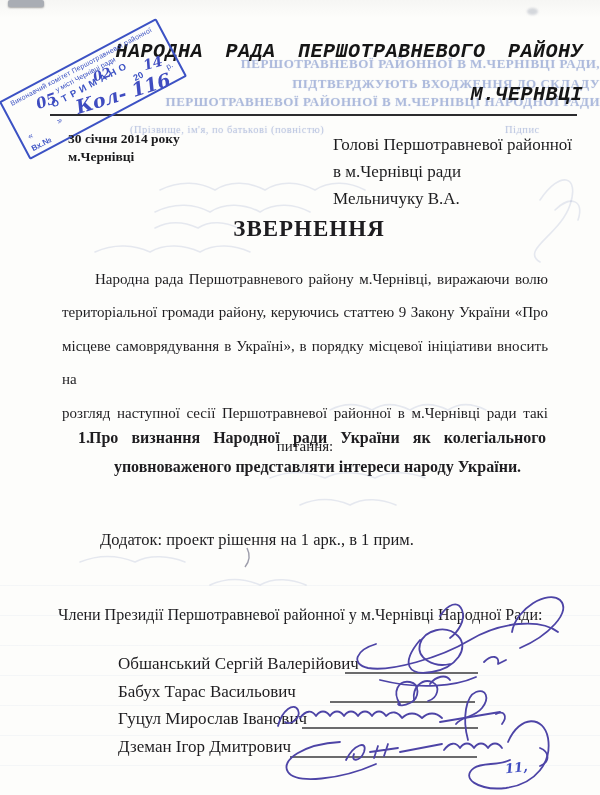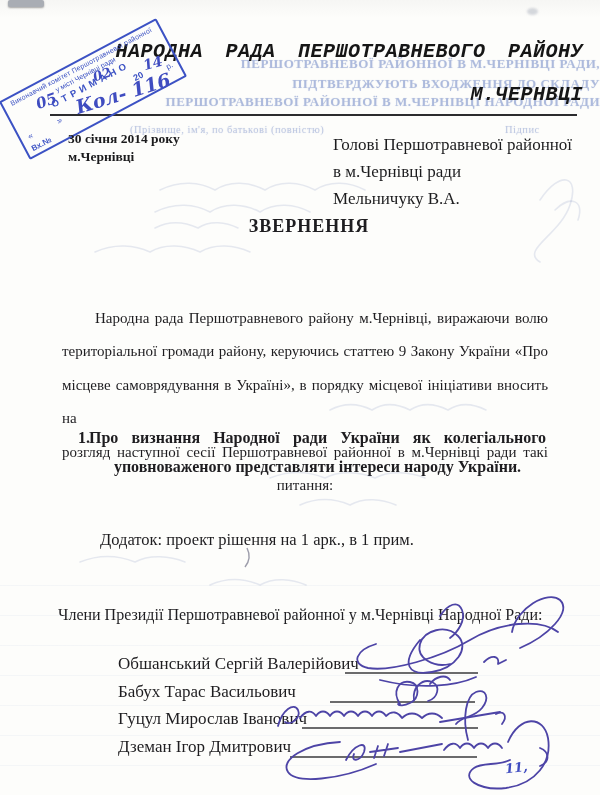--- a/index.html
+++ b/index.html
@@ -35,26 +35,26 @@
   .stamp .q2{position:absolute;top:38px;left:40px;font-size:9px;}
   .stamp .yr{position:absolute;top:36px;left:128px;font-size:9px;font-weight:bold;}
   .stamp .yr2{position:absolute;top:42px;left:162px;font-size:8px;}
   .stamp .reg{position:absolute;bottom:2px;left:5px;font-size:8px;font-weight:bold;}
   .hand{color:#3f4cc0;font-family:"DejaVu Serif","Liberation Serif",serif;
         font-style:italic;font-weight:600;white-space:nowrap;}
   
   .dateline{left:68px;top:130px;font-weight:bold;font-size:13.5px;line-height:18px;color:#1b1b1d;}
   .addressee{left:333px;top:131px;font-size:17px;line-height:27px;color:#1c1c1e;}
   
-  .doc-title{left:159px;top:216px;width:300px;text-align:center;font-weight:bold;font-size:18px;letter-spacing:1px;}
+  .doc-title{left:159px;top:216px;width:300px;text-align:center;font-weight:bold;font-size:23px;letter-spacing:1px;}
   
   .body-par{left:62px;top:263px;width:486px;font-size:15px;line-height:33.4px;}
   .jline{text-align:justify;text-align-last:justify;}
   .jline-last{text-align:center;}
-  .body-par .indent{text-indent:33px;margin-top:39px;}
+  .body-par .indent{text-indent:33px;}
   
   .item{left:78px;top:424px;width:468px;font-weight:bold;font-size:16px;line-height:28.5px;}
   .item .num{position:absolute;left:0;top:0;}
   .item .itxt{margin-left:11px;}
   
   .attach{left:100px;top:530px;font-size:16.5px;}
   
   .heading{left:58px;top:606px;font-size:16px;}
   .signer{font-size:17px;left:118px;white-space:nowrap;}
   .note11{left:505px;top:760px;font-size:13px;transform:rotate(-6deg);}

